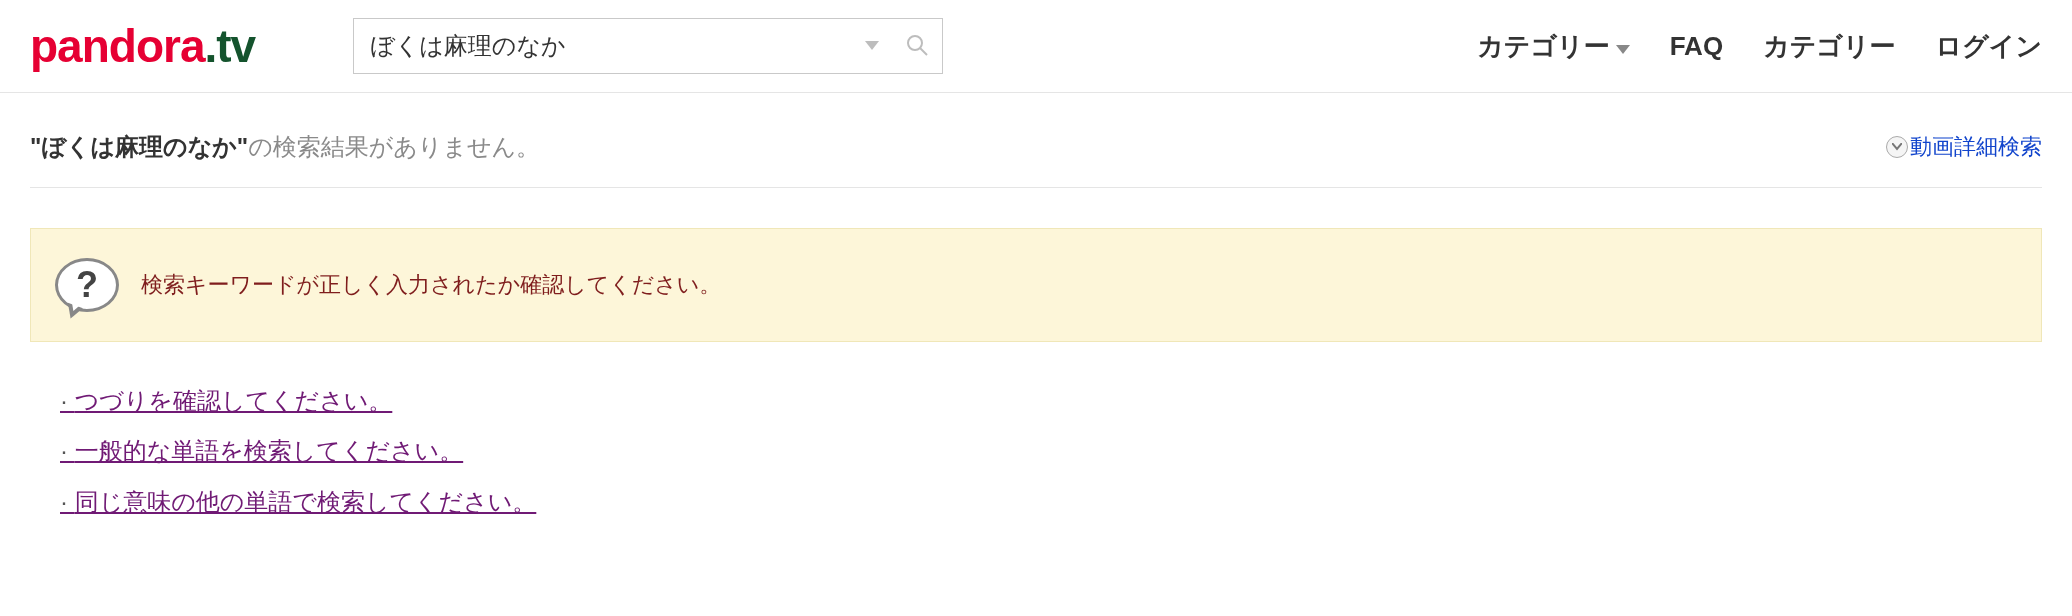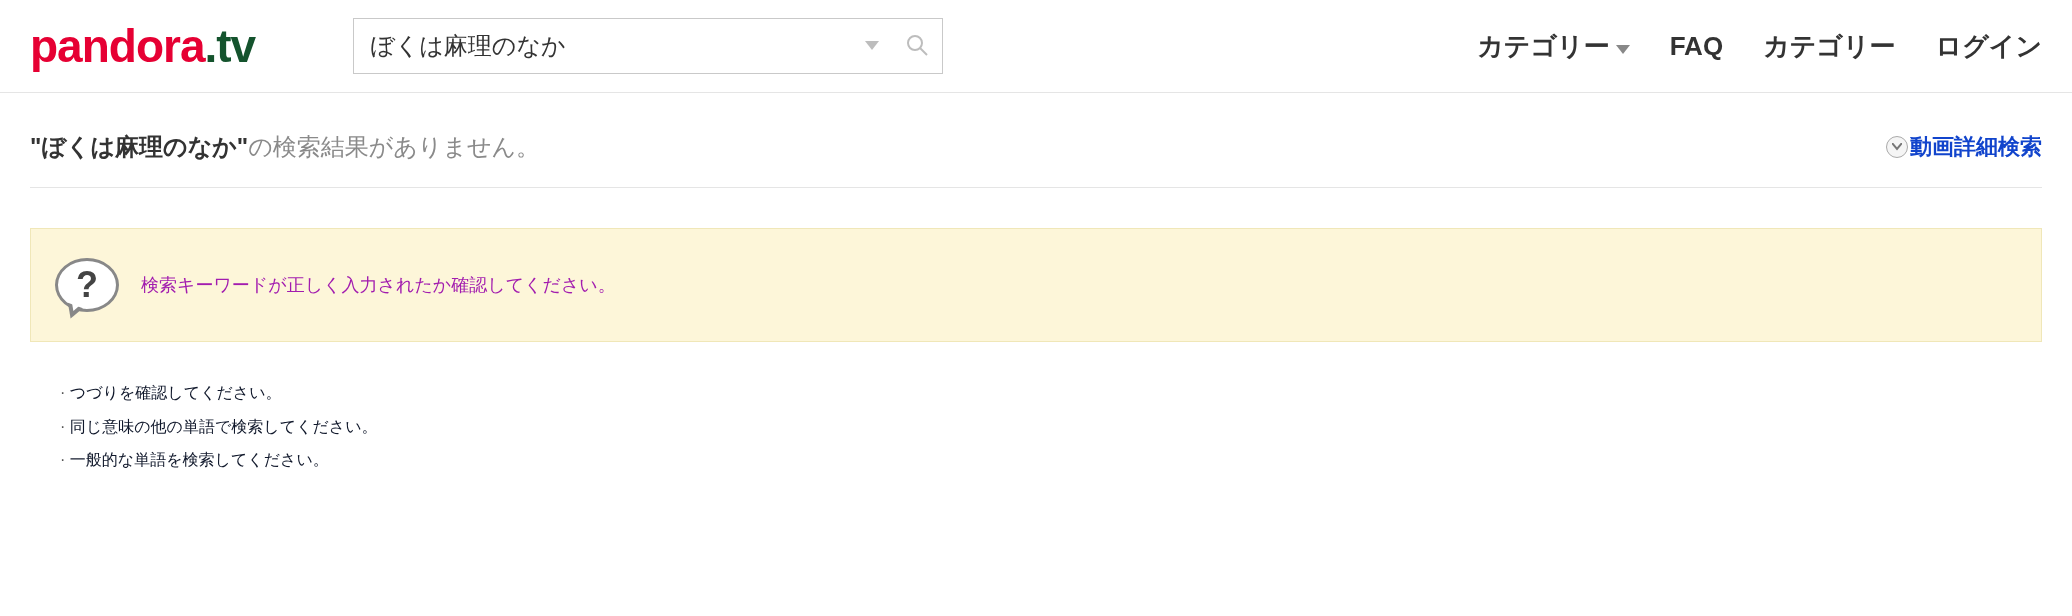--- a/index.html
+++ b/index.html
@@ -97,21 +97,21 @@
   }
   .result-head .msg .q {
     color: #333;
     font-weight: 700;
   }
   .adv {
     display: flex;
     align-items: center;
     gap: 2px;
     font-size: 22px;
-    font-weight: 700;
+    font-weight: 400;
     color: #1144cc;
     cursor: pointer;
   }
   .adv-circle {
     width: 22px; height: 22px;
     border: 1px solid #aaa;
     border-radius: 50%;
     display: flex; align-items: center; justify-content: center;
     background: #f5f5f5;
     color: #777;
@@ -154,30 +154,31 @@
   .bubble .tail::after {
     content: "";
     position: absolute;
     left: -5px; top: -17px;
     width: 0; height: 0;
     border-left: 5px solid transparent;
     border-right: 5px solid transparent;
     border-top: 9px solid #fff;
   }
   .notice-text {
-    font-size: 18px;
-    color: #a21caf;
+    font-size: 22px;
+    color: #7f1d1d;
   }
 
   .tips {
     margin-top: 34px;
     padding-left: 30px;
-    font-size: 16px;
-    color: #0f172a;
+    font-size: 24px;
+    color: #701a75;
     line-height: 2.1;
+    text-decoration: underline;
   }
   .tips li { list-style: none; }
   .tips li::before {
     content: "· ";
     color: #555;
   }
 </style>
 </head>
 <body>
 
@@ -248,17 +249,17 @@
   <div class="notice">
     <div class="bubble">
       <div class="oval">?</div>
       <div class="tail"></div>
     </div>
     <div class="notice-text">検索キーワードが正しく入力されたか確認してください。</div>
   </div>
 
   <ul class="tips">
     <li>つづりを確認してください。</li>
+    <li>一般的な単語を検索してください。</li>
     <li>同じ意味の他の単語で検索してください。</li>
-    <li>一般的な単語を検索してください。</li>
   </ul>
 
 </div>
 
 </body></html>

